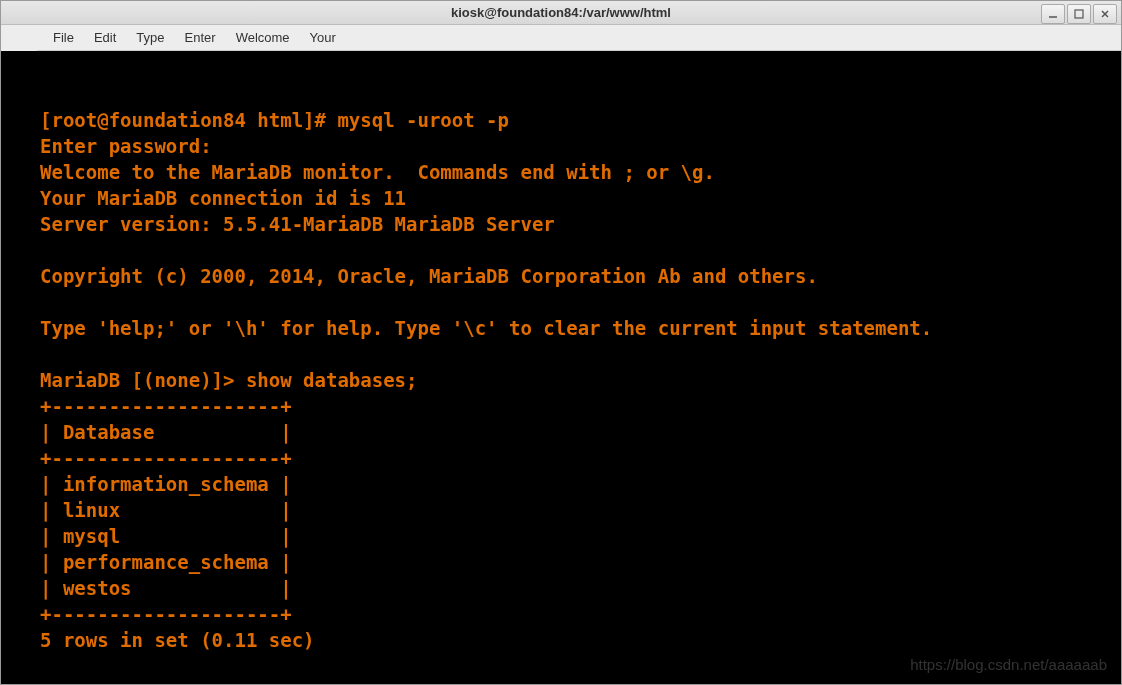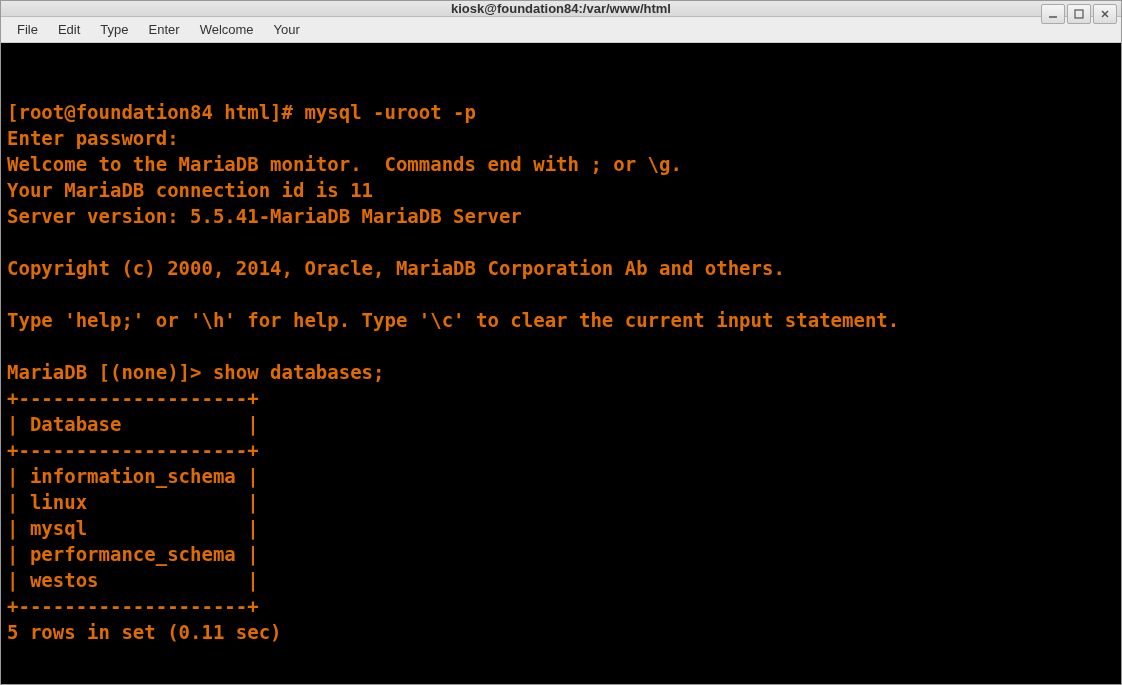--- a/index.html
+++ b/index.html
@@ -16,21 +16,21 @@
     }
     .window {
       width: 100%;
       height: 100%;
       background: #ededed;
       display: flex;
       flex-direction: column;
       border: 1px solid #999;
     }
     .titlebar {
-      height: 16px;
+      height: 24px;
       background: linear-gradient(to bottom, #e8e8e8, #d8d8d8);
       display: flex;
       align-items: center;
       justify-content: center;
       position: relative;
       border-bottom: 1px solid #bbb;
       font-size: 13px;
       color: #333;
       font-weight: bold;
     }
@@ -56,40 +56,42 @@
     }
     .menubar {
       height: 26px;
       background: #ededed;
       display: flex;
       align-items: center;
       padding: 0 6px;
       border-bottom: 1px solid #ccc;
       font-size: 13px;
       color: #333;
+      margin-left: 36px;
     }
     .menu-item {
       padding: 4px 10px;
       cursor: pointer;
     }
     .terminal {
       flex: 1;
       background: #000;
       padding: 4px 6px;
       font-family: "DejaVu Sans Mono", "Liberation Mono", monospace;
       font-size: 19px;
       font-weight: bold;
       line-height: 1.37;
       color: #e06c00;
       overflow: hidden;
       white-space: pre;
       position: relative;
     }
     .term-line {
       white-space: pre;
+      margin-left: 33px;
     }
     .watermark {
       position: absolute;
       bottom: 8px;
       right: 14px;
       color: rgba(200,200,200,0.25);
       font-size: 15px;
       font-weight: normal;
       font-family: sans-serif;
     }
@@ -123,14 +125,15 @@
     <div class="menu-item">File</div>
     <div class="menu-item">Edit</div>
     <div class="menu-item">Type</div>
     <div class="menu-item">Enter</div>
     <div class="menu-item">Welcome</div>
     <div class="menu-item">Your</div>
   </div>
   <div class="terminal">
     <div id="terminal-lines"><div class="term-line">[root@foundation84 html]# mysql -uroot -p</div><div class="term-line">Enter password: </div><div class="term-line">Welcome to the MariaDB monitor.  Commands end with ; or \g.</div><div class="term-line">Your MariaDB connection id is 11</div><div class="term-line">Server version: 5.5.41-MariaDB MariaDB Server</div><div class="term-line">&nbsp;</div><div class="term-line">Copyright (c) 2000, 2014, Oracle, MariaDB Corporation Ab and others.</div><div class="term-line">&nbsp;</div><div class="term-line">Type 'help;' or '\h' for help. Type '\c' to clear the current input statement.</div><div class="term-line">&nbsp;</div><div class="term-line">MariaDB [(none)]&gt; show databases;</div><div class="term-line">+--------------------+</div><div class="term-line">| Database           |</div><div class="term-line">+--------------------+</div><div class="term-line">| information_schema |</div><div class="term-line">| linux              |</div><div class="term-line">| mysql              |</div><div class="term-line">| performance_schema |</div><div class="term-line">| westos             |</div><div class="term-line">+--------------------+</div><div class="term-line">5 rows in set (0.11 sec)</div><div class="term-line">&nbsp;</div></div>
     
+    <div class="watermark">https://blog.csdn.net/aaaaaab</div>
   </div>
 </div>
 
 </body></html>

